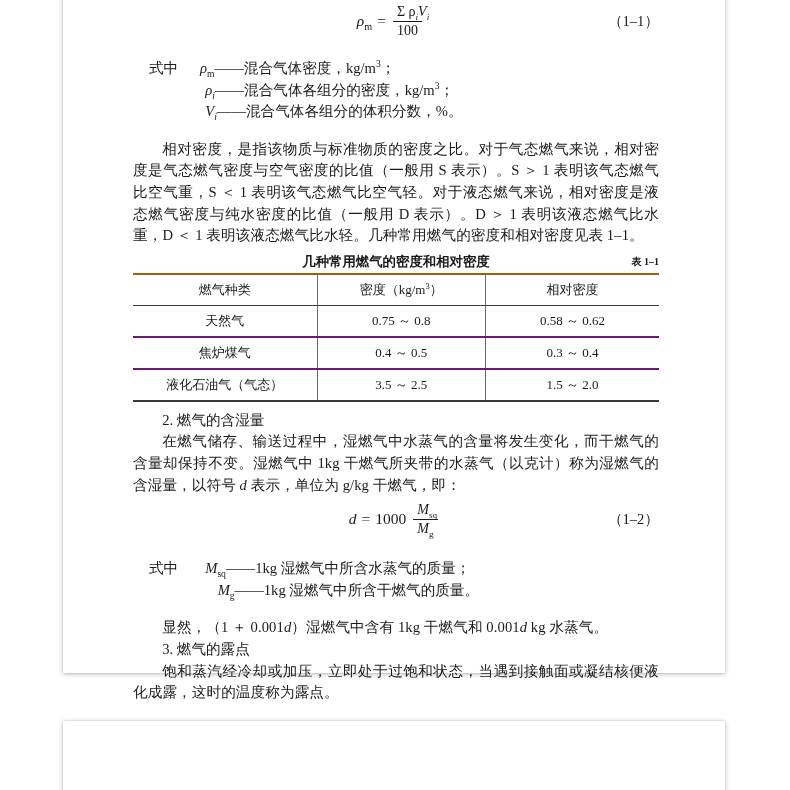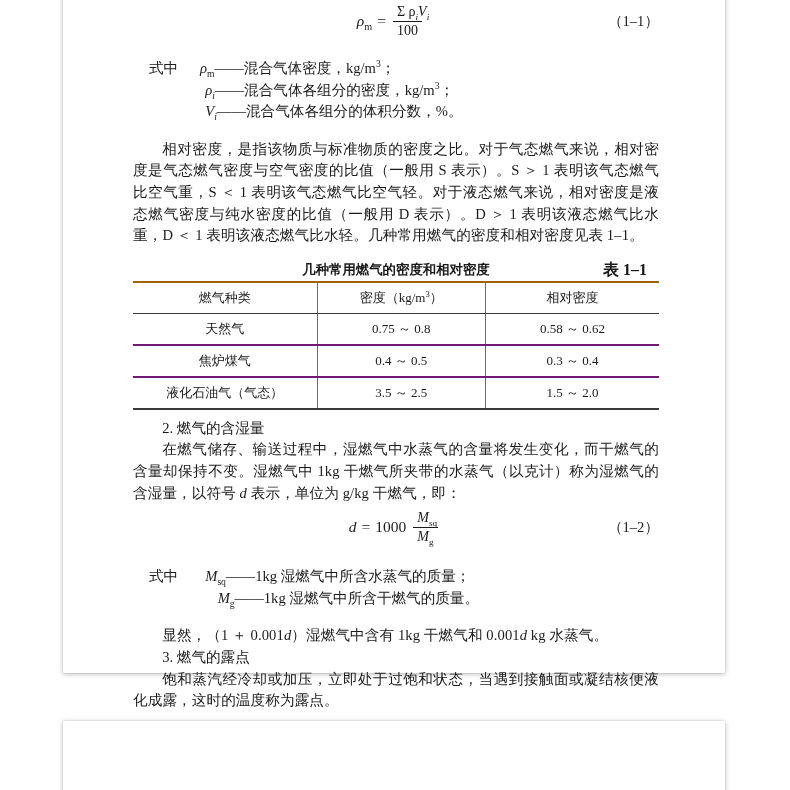--- a/index.html
+++ b/index.html
@@ -106,33 +106,33 @@
     border-top: 1px solid #1a1a1a;
     padding: 1px 4px 0 4px;
     font-size: 14px;
     white-space: nowrap;
   }
 
   
   .tbl-caption-row {
     position: relative;
     height: 22px;
-    margin-top: 12px;
+    margin-top: 4px;
   }
   .tbl-title {
     text-align: center;
     font-size: 13.4px;
     font-weight: bold;
     line-height: 22px;
   }
   .tbl-label {
     position: absolute;
-    right: 12px;
+    right: 0;
     top: 0;
-    font-size: 16px;
+    font-size: 10px;
     font-weight: bold;
     line-height: 22px;
   }
   table.gas-table {
     width: 100%;
     border-collapse: collapse;
     font-size: 13px;
     margin-top: 0px;
   }
   table.gas-table td {

